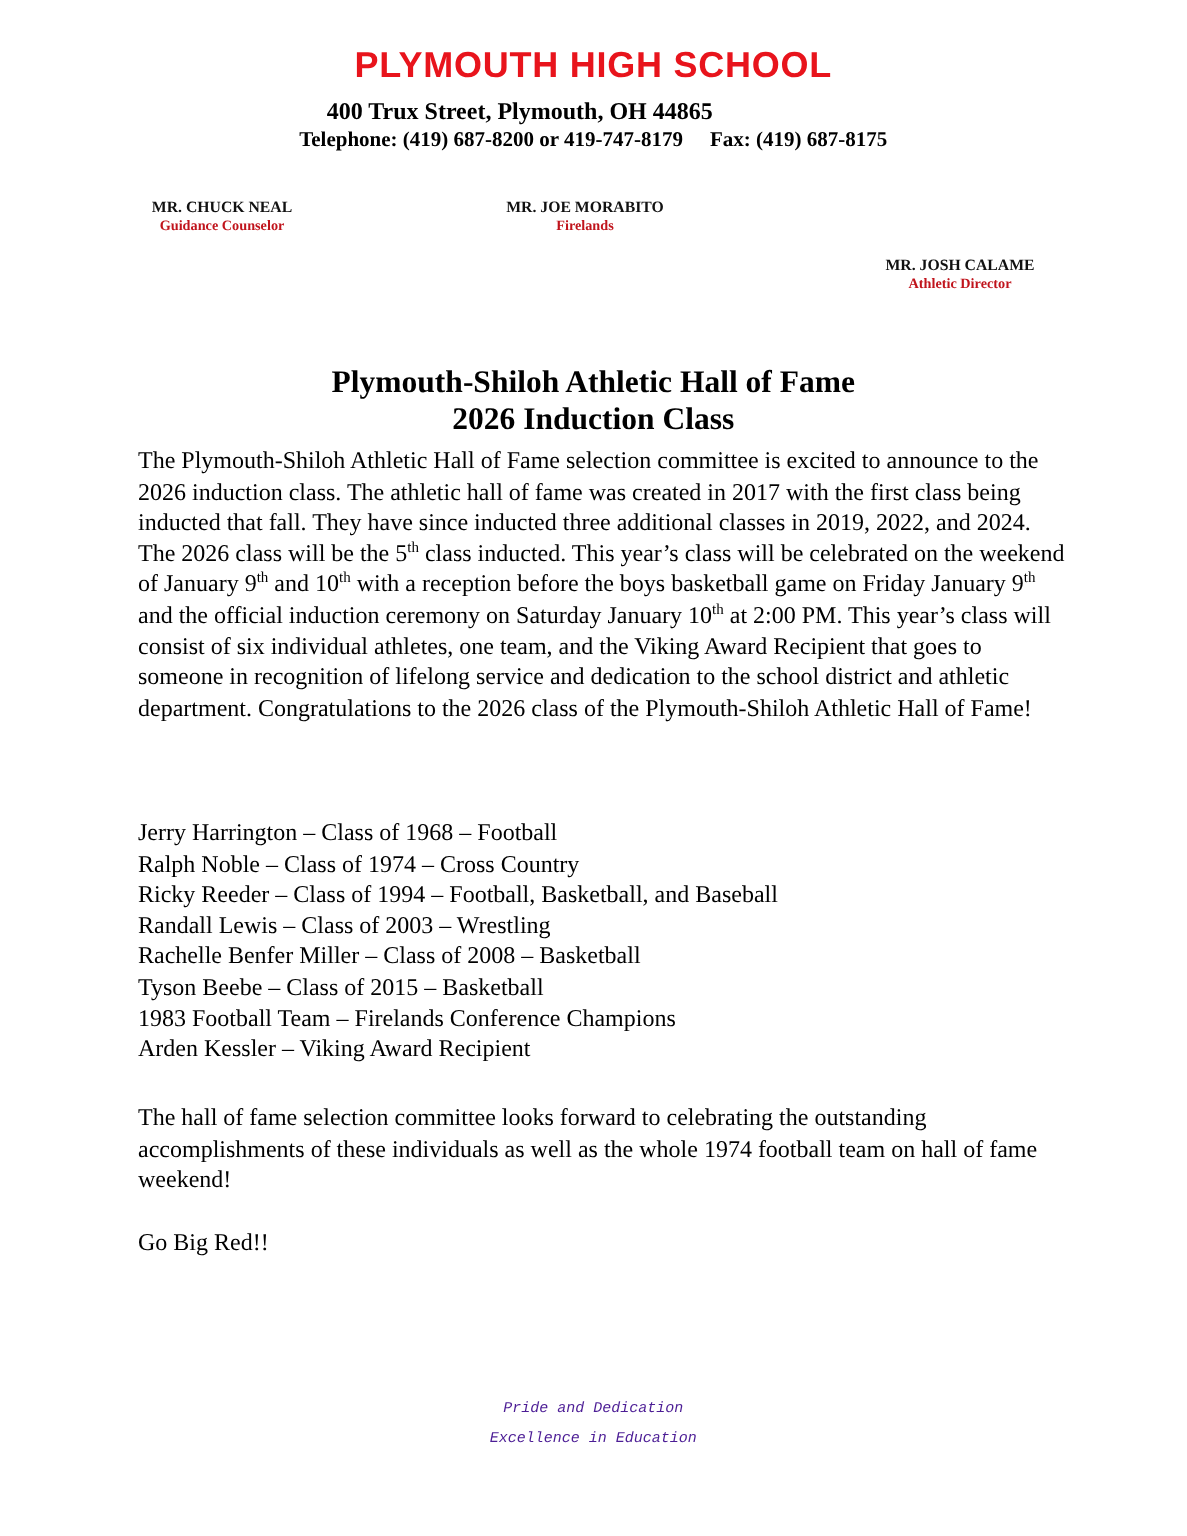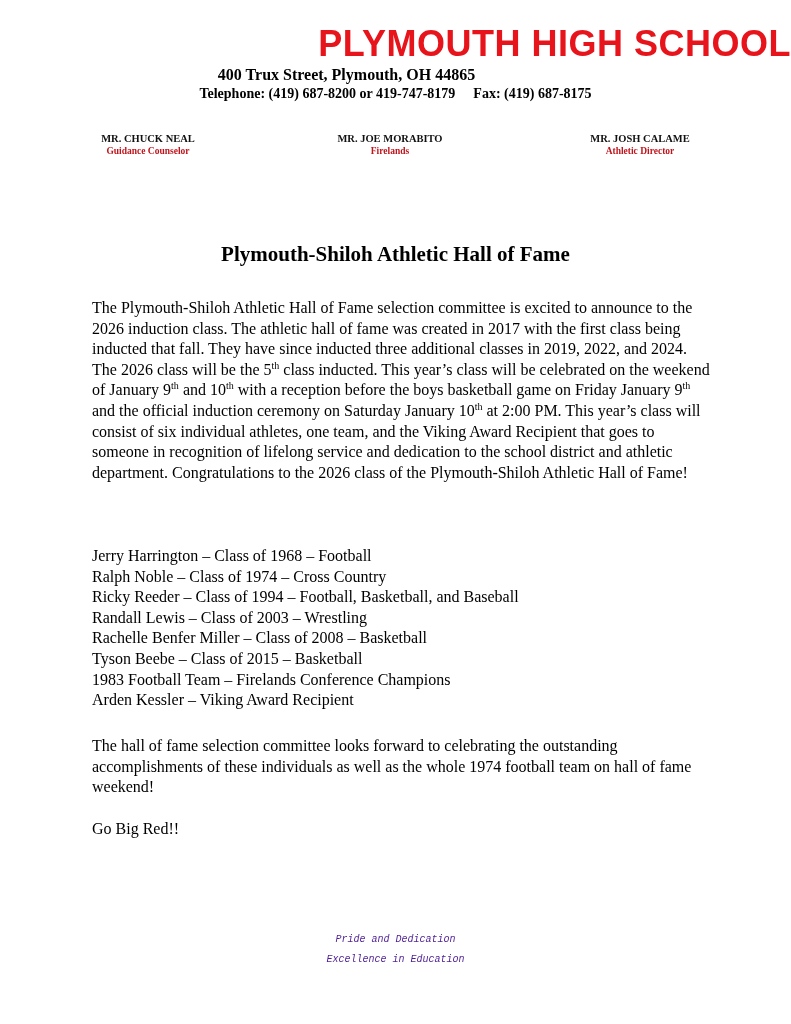--- a/index.html
+++ b/index.html
@@ -1,26 +1,26 @@
 <!DOCTYPE html>
 <html><head>
 <meta charset="utf-8">
 <style>
   html, body { margin: 0; padding: 0; background: #ffffff; }
   body { width: 791px; height: 1024px; position: relative; overflow: hidden; font-family: "Liberation Serif", serif; color: #000; }
-  .school-name { position: absolute; top: 28px; left: 0; width: 791px; text-align: right; font-family: "Liberation Sans", sans-serif; font-weight: bold; font-size: 36px; color: #e8141c; letter-spacing: 0.5px; line-height: 32px; }
+  .school-name { position: absolute; top: 28px; left: 0; width: 791px; text-align: center; font-family: "Liberation Sans", sans-serif; font-weight: bold; font-size: 24px; color: #e8141c; letter-spacing: 0.5px; line-height: 32px; }
   .address { position: absolute; top: 65px; left: 0; width: 693px; text-align: center; font-weight: bold; font-size: 16px; line-height: 19px; }
   .phone { position: absolute; top: 85px; left: 0; width: 791px; text-align: center; font-weight: bold; font-size: 14px; line-height: 18px; }
   .phone .gap { display: inline-block; width: 18px; }
   .staff { position: absolute; top: 132px; text-align: center; font-weight: bold; }
   .staff .sname { font-size: 10.5px; line-height: 13px; color: #111; }
   .staff .stitle { font-size: 9.5px; line-height: 12px; color: #c0141c; }
   .staff-1 { left: 88px; width: 120px; }
   .staff-2 { left: 325px; width: 130px; }
-  .staff-3 { left: 580px; width: 120px; }
+  .staff-3 { left: 580px; width: 120px; margin-top: 39px; }
   .doc-title { position: absolute; top: 218px; left: 0; width: 791px; text-align: center; font-weight: bold; font-size: 21px; line-height: 25px; margin-top: 24px; }
   .body-text { position: absolute; left: 92px; width: 620px; font-size: 16px; line-height: 20.6px; }
   .para1 { top: 298px; }
   .list { top: 546px; }
   .list div { white-space: nowrap; }
   .para2 { top: 736px; }
   .closing { top: 819px; }
   sup { font-size: 10px; line-height: 0; vertical-align: 6px; }
   .motto { position: absolute; top: 930px; left: 0; width: 791px; text-align: center; font-style: italic; font-size: 10px; line-height: 20px; color: #4c1d95; font-family: Liberation Mono, monospace; }
 </style>
@@ -43,20 +43,21 @@
   <div class="sname">MR. JOE MORABITO</div>
   <div class="stitle">Firelands</div>
 </div>
 <div class="staff staff-3">
   <div class="sname">MR. JOSH CALAME</div>
   <div class="stitle">Athletic Director</div>
 </div>
 
 <div class="doc-title">
   <div>Plymouth-Shiloh Athletic Hall of Fame</div>
+  <div>2026 Induction Class</div>
 </div>
 
 <div class="body-text para1"><span>The Plymouth-Shiloh Athletic Hall of Fame selection committee is excited to announce to the 2026 induction class.  The athletic hall of fame was created in 2017 with the first class being inducted that fall.  They have since inducted three additional classes in 2019, 2022, and 2024.  The 2026 class will be the 5</span><sup>th</sup><span> class inducted.  This year’s class will be celebrated on the weekend of January 9</span><sup>th</sup><span> and 10</span><sup>th</sup><span> with a reception before the boys basketball game on Friday January 9</span><sup>th</sup><span> and the official induction ceremony on Saturday January 10</span><sup>th</sup><span> at 2:00 PM.  This year’s class will consist of six individual athletes, one team, and the Viking Award Recipient that goes to someone in recognition of lifelong service and dedication to the school district and athletic department.  Congratulations to the 2026 class of the Plymouth-Shiloh Athletic Hall of Fame!</span></div>
 
 <div class="body-text list">
   <div>Jerry Harrington – Class of 1968 – Football</div>
   <div>Ralph Noble – Class of 1974 – Cross Country</div>
   <div>Ricky Reeder – Class of 1994 – Football, Basketball, and Baseball</div>
   <div>Randall Lewis – Class of 2003 – Wrestling</div>
   <div>Rachelle Benfer Miller – Class of 2008 – Basketball</div>

